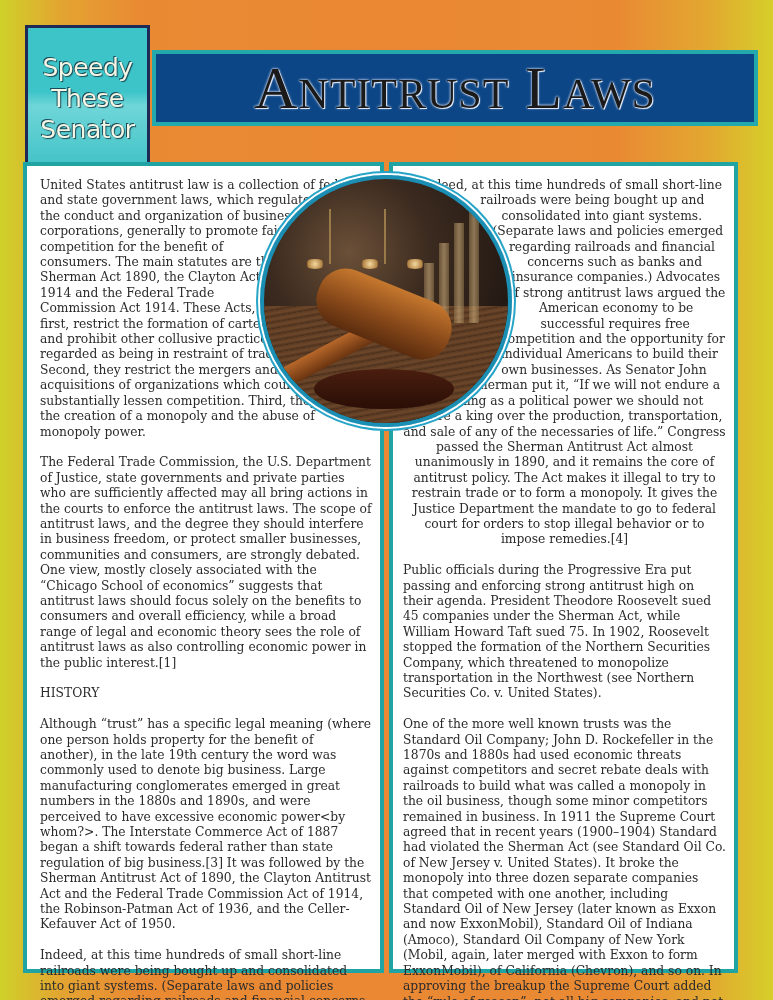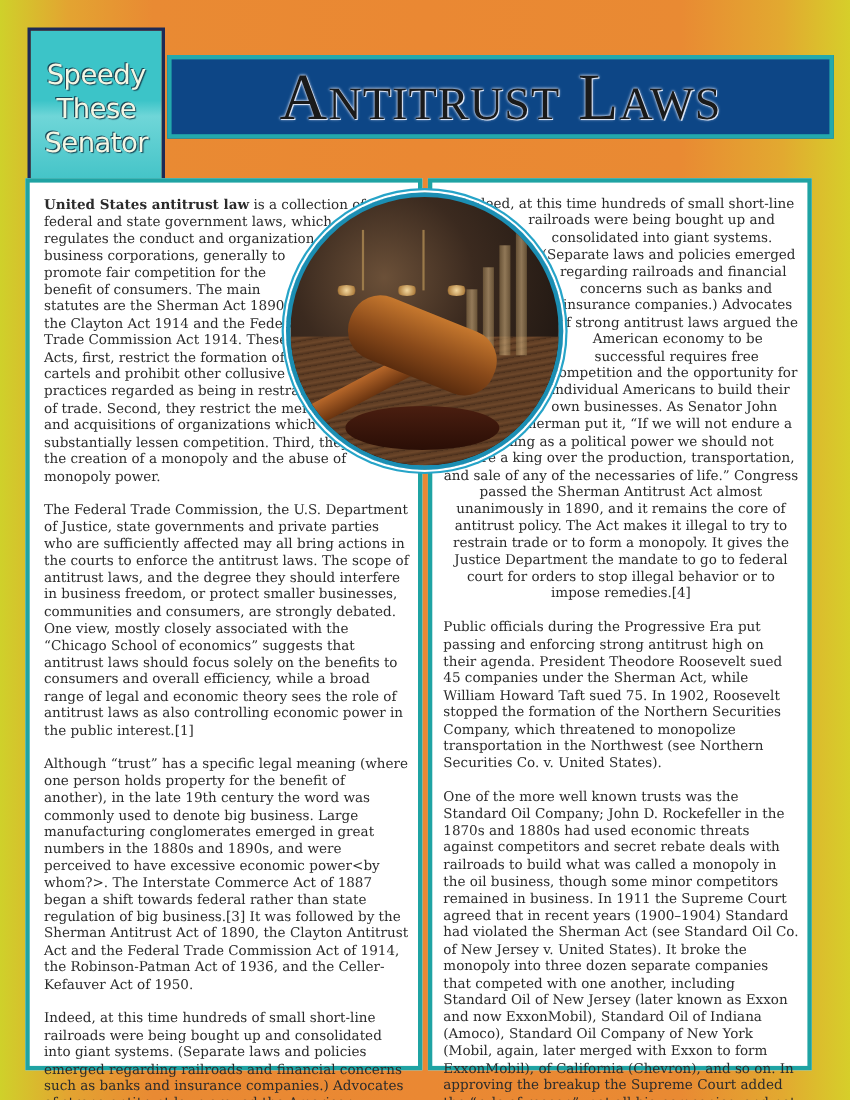--- a/index.html
+++ b/index.html
@@ -34,21 +34,21 @@
     }
     .panel {
       position: absolute; top: 162px; height: 811px; background: #fff;
       border: 4px solid #1fa3a3; box-sizing: border-box;
       font-size: 12.3px; line-height: 15.4px; color: #2b2b2b;
     }
     .panel.left { left: 23px; width: 361px; padding: 12px 8px 0 13px; }
     .panel.right { left: 389px; width: 349px; padding: 12px 8px 0 10px; }
     .panel p { margin: 0 0 15.4px 0; }
     .panel p.last { margin-bottom: 0; }
-    .heading { font-weight: bold; }
+    .heading { font-weight: normal; }
     .photo {
       position: absolute; left: 260px; top: 175px; width: 252px; height: 252px;
       border-radius: 50%;
       border: 4px solid #1b8eb3;
       box-shadow: 0 0 0 2px #fff, 0 0 0 4px #26a4c8;
       box-sizing: border-box; overflow: hidden;
       background: radial-gradient(circle at 35% 30%, #6b5038 0%, #3b2a1f 35%, #241a14 70%);
       z-index: 3;
     }
     .photo .table-surface {
@@ -108,20 +108,21 @@
   <div class="coins" style="left:205px;height:115px"></div>
   <div class="gavel-base"></div>
   <div class="gavel-handle"></div>
   <div class="gavel-head"></div>
 </div>
 
 <div class="panel left">
   <div class="float-right" style="width:130px;height:232px;shape-outside:circle(50% at 100% 50%);"></div>
   <p><span class="heading">United States antitrust law</span><span> is a collection of federal and state government laws, which regulates the conduct and organization of business corporations, generally to promote fair competition for the benefit of consumers. The main statutes are the Sherman Act 1890, the Clayton Act 1914 and the Federal Trade Commission Act 1914. These Acts, first, restrict the formation of cartels and prohibit other collusive practices regarded as being in restraint of trade. Second, they restrict the mergers and acquisitions of organizations which could substantially lessen competition. Third, they prohibit the creation of a monopoly and the abuse of monopoly power.</span></p>
   <p>The Federal Trade Commission, the U.S. Department of Justice, state governments and private parties who are sufficiently affected may all bring actions in the courts to enforce the antitrust laws. The scope of antitrust laws, and the degree they should interfere in business freedom, or protect smaller businesses, communities and consumers, are strongly debated. One view, mostly closely associated with the “Chicago School of economics” suggests that antitrust laws should focus solely on the benefits to consumers and overall efficiency, while a broad range of legal and economic theory sees the role of antitrust laws as also controlling economic power in the public interest.[1]</p>
+  <p class="heading">HISTORY</p>
   <p>Although “trust” has a specific legal meaning (where one person holds property for the benefit of another), in the late 19th century the word was commonly used to denote big business. Large manufacturing conglomerates emerged in great numbers in the 1880s and 1890s, and were perceived to have excessive economic power&lt;by whom?&gt;. The Interstate Commerce Act of 1887 began a shift towards federal rather than state regulation of big business.[3] It was followed by the Sherman Antitrust Act of 1890, the Clayton Antitrust Act and the Federal Trade Commission Act of 1914, the Robinson-Patman Act of 1936, and the Celler-Kefauver Act of 1950.</p>
   <p class="last">Indeed, at this time hundreds of small short-line railroads were being bought up and consolidated into giant systems. (Separate laws and policies emerged regarding railroads and financial concerns such as banks and insurance companies.) Advocates of strong antitrust laws argued the American economy to be successful requires free competition and the opportunity for individual Americans to build their own</p>
 </div>
 
 <div class="panel right">
   <div class="float-left" style="width:130px;height:262px;shape-outside:circle(50% at 0% 45%);"></div>
   <p style="text-align:center">Indeed, at this time hundreds of small short-line railroads were being bought up and consolidated into giant systems. (Separate laws and policies emerged regarding railroads and financial concerns such as banks and insurance companies.) Advocates of strong antitrust laws argued the American economy to be successful requires free competition and the opportunity for individual Americans to build their own businesses. As Senator John Sherman put it, “If we will not endure a king as a political power we should not endure a king over the production, transportation, and sale of any of the necessaries of life.” Congress passed the Sherman Antitrust Act almost unanimously in 1890, and it remains the core of antitrust policy. The Act makes it illegal to try to restrain trade or to form a monopoly. It gives the Justice Department the mandate to go to federal court for orders to stop illegal behavior or to impose remedies.[4]</p>
   <p>Public officials during the Progressive Era put passing and enforcing strong antitrust high on their agenda. President Theodore Roosevelt sued 45 companies under the Sherman Act, while William Howard Taft sued 75. In 1902, Roosevelt stopped the formation of the Northern Securities Company, which threatened to monopolize transportation in the Northwest (see Northern Securities Co. v. United States).</p>
   <p class="last">One of the more well known trusts was the Standard Oil Company; John D. Rockefeller in the 1870s and 1880s had used economic threats against competitors and secret rebate deals with railroads to build what was called a monopoly in the oil business, though some minor competitors remained in business. In 1911 the Supreme Court agreed that in recent years (1900–1904) Standard had violated the Sherman Act (see Standard Oil Co. of New Jersey v. United States). It broke the monopoly into three dozen separate companies that competed with one another, including Standard Oil of New Jersey (later known as Exxon and now ExxonMobil), Standard Oil of Indiana (Amoco), Standard Oil Company of New York (Mobil, again, later merged with Exxon to form ExxonMobil), of California (Chevron), and so on. In approving the breakup the Supreme Court added the “rule of reason”: not all big companies, and not all monopolies, are evil; and the courts (not the executive branch) are to make that decision. To be harmful, a trust had to somehow damage the economic environment of its competitors. United States Steel Corporation, which was much larger than Standard Oil, won its antitrust suit in 1920 despite never having delivered the benefits to consumers that Standard Oil did.</p>
 </div>

